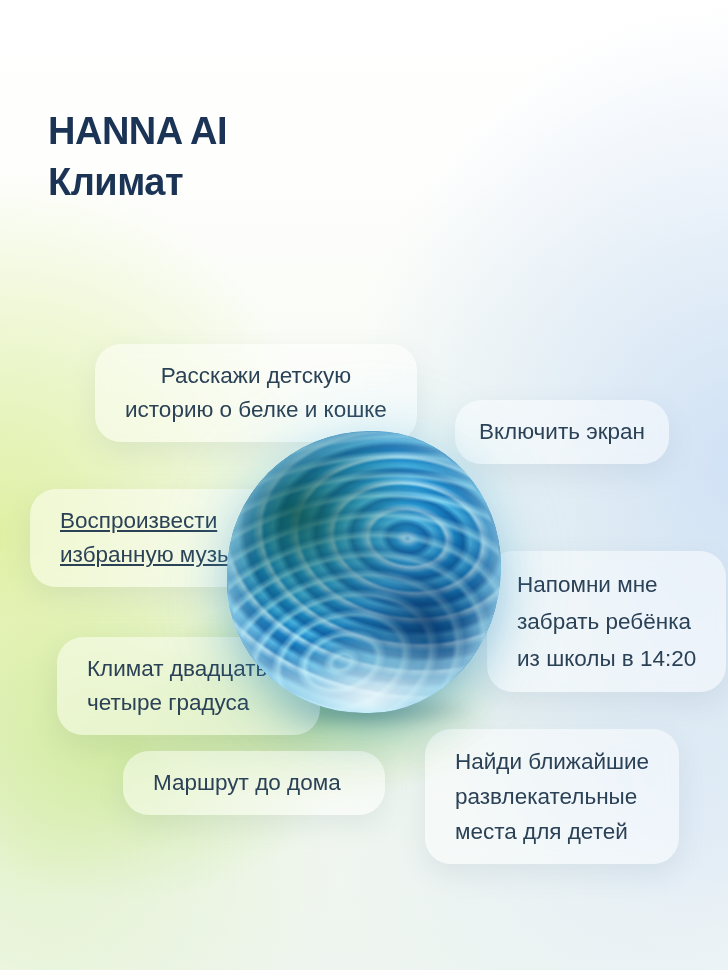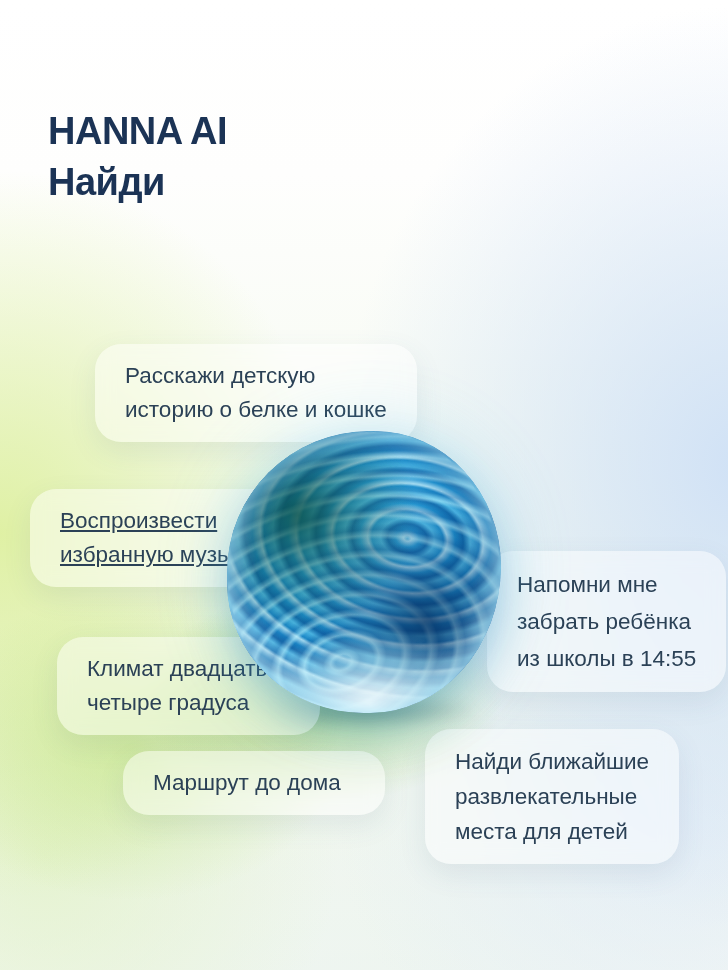--- a/index.html
+++ b/index.html
@@ -42,21 +42,21 @@
     border-radius: 26px;
     padding: 15px 30px;
     font-size: 22.5px;
     line-height: 34px;
     color: #2b4156;
     white-space: pre-line;
     box-shadow: 0 10px 28px rgba(70,100,130,0.10);
     backdrop-filter: blur(9px) saturate(1.05);
     -webkit-backdrop-filter: blur(9px) saturate(1.05);
   }
-  .b1 { left: 95px;  top: 344px; }
+  .b1 { left: 95px;  top: 344px; text-align: center; }
   .b2 { left: 455px; top: 400px; padding: 15px 24px; }
   .b3 { left: 30px;  top: 489px; text-decoration: underline; }
   .b4 { left: 487px; top: 551px; line-height: 37px; }
   .b5 { left: 57px;  top: 637px; min-width: 203px; box-sizing: content-box; }
   .b6 { left: 123px; top: 751px; min-width: 202px; box-sizing: content-box; }
   .b7 { left: 425px; top: 729px; line-height: 35px; }
 
   
   .orb-shadow {
     position: absolute; left: 256px; top: 692px; z-index: 1;
@@ -111,32 +111,33 @@
       inset 0 12px 28px rgba(10,60,120,0.35);
   }
 </style>
 </head>
 <body>
 
 <div class="poster">
 
   <div class="title-block">
     <div>HANNA AI</div>
-    <div>Найди</div>
+    <div>Климат</div>
   </div>
 
   <div class="orb-shadow"></div>
 
   <div class="bubble b1">Расскажи детскую
 историю о белке и кошке</div>
+  <div class="bubble b2">Включить экран</div>
   <div class="bubble b3">Воспроизвести
 избранную музыку</div>
   <div class="bubble b4">Напомни мне
 забрать ребёнка
-из школы в 14:55</div>
+из школы в 14:20</div>
   <div class="bubble b5">Климат двадцать
 четыре градуса</div>
   <div class="bubble b6">Маршрут до дома</div>
   <div class="bubble b7">Найди ближайшие
 развлекательные
 места для детей</div>
 
   <div class="orb">
     <div class="orb-base"></div>
     <div class="orb-swirl-1"></div>

